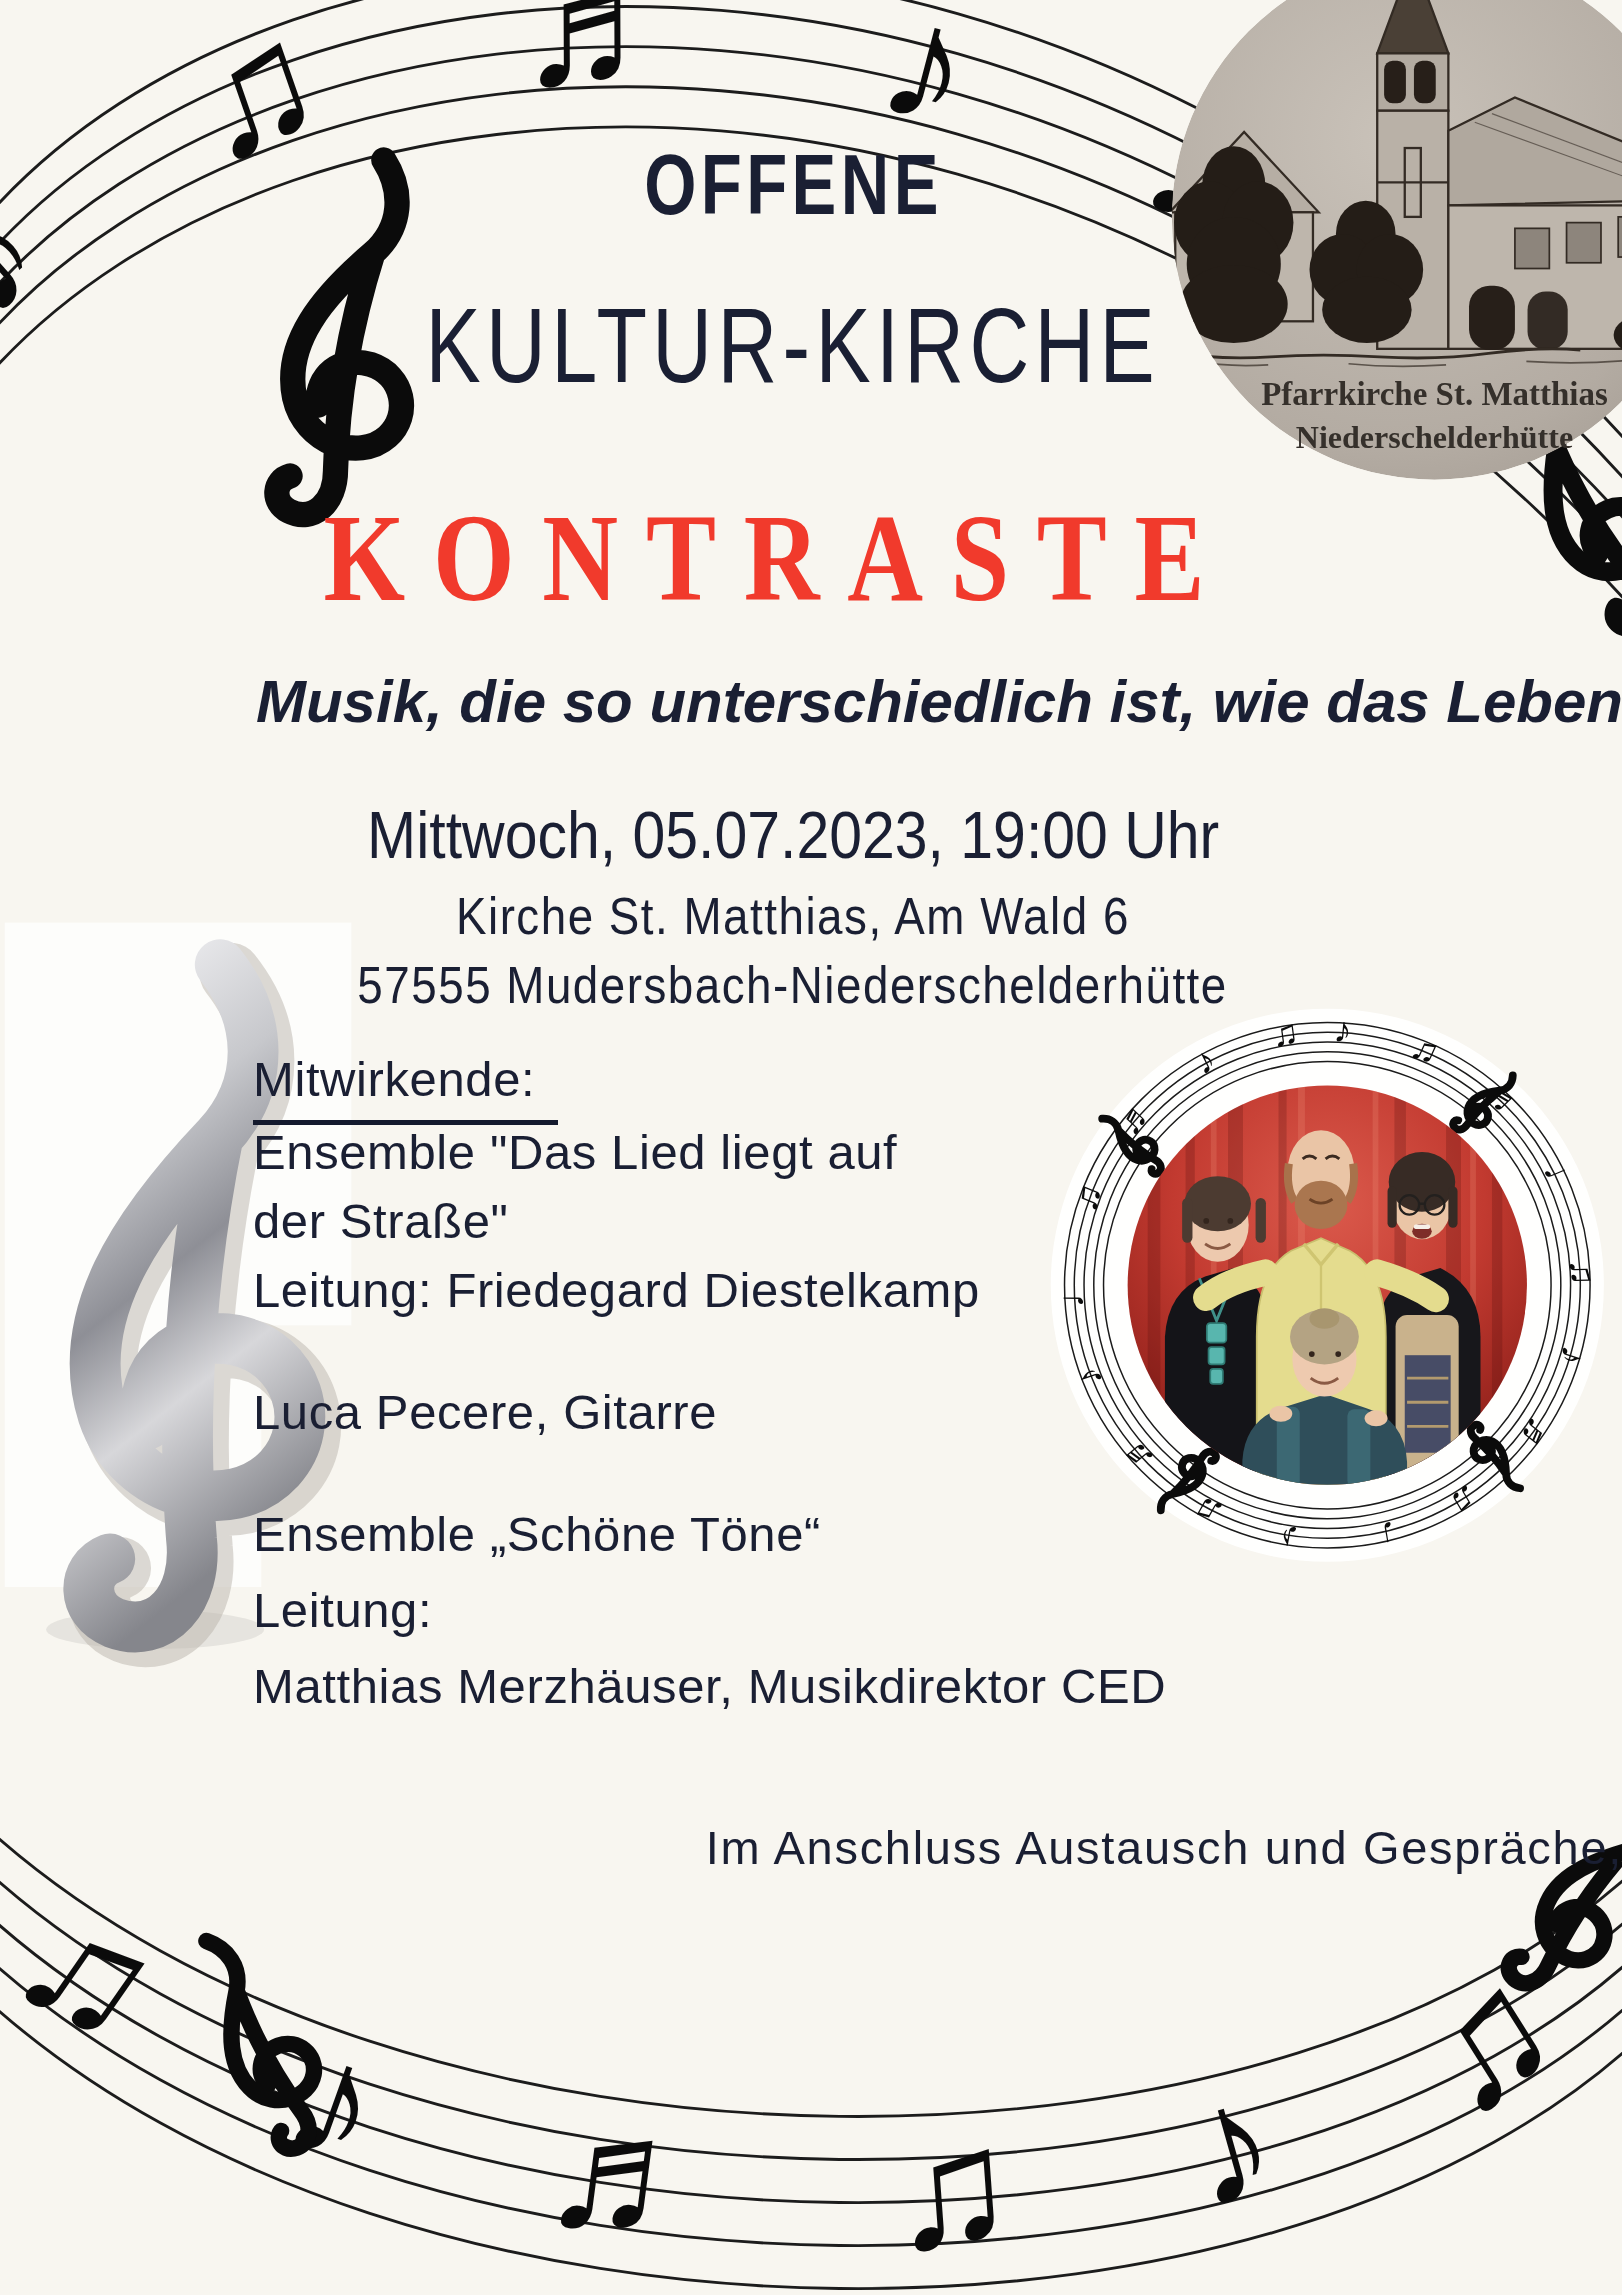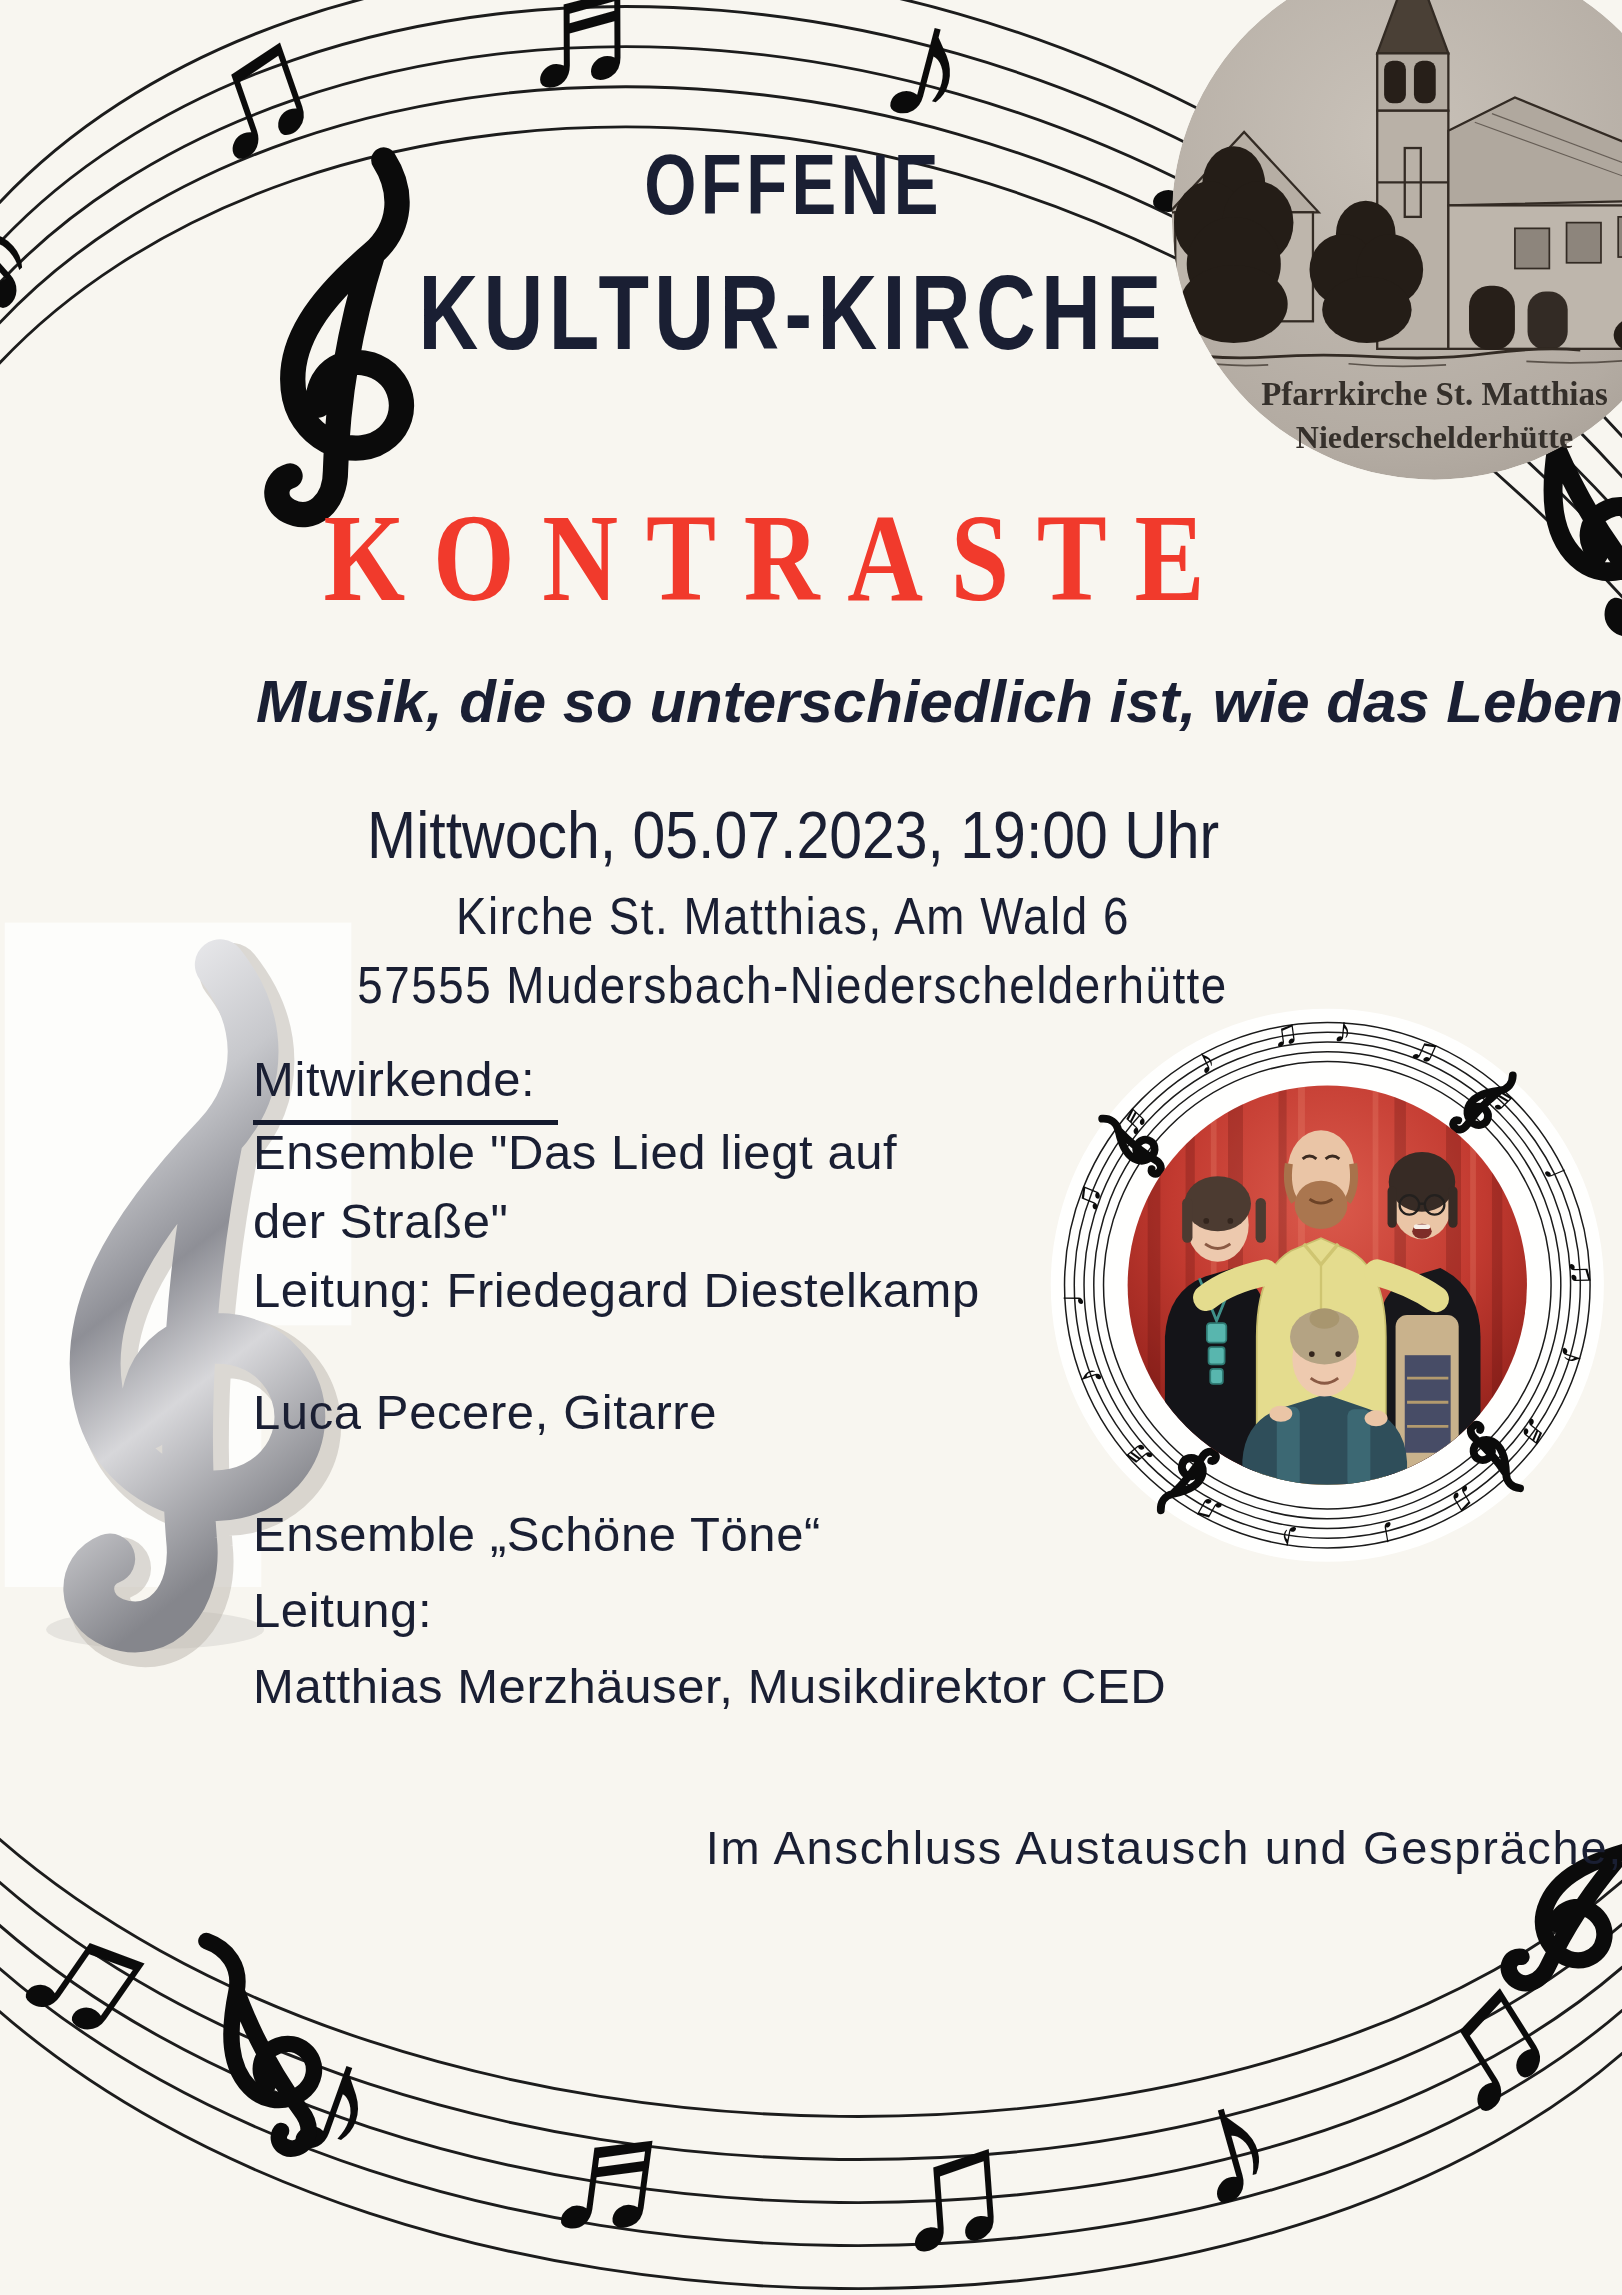--- a/index.html
+++ b/index.html
@@ -13,21 +13,21 @@
   }
   #deco{position:absolute;left:0;top:0;width:1623px;height:2295px;}
   .txt{position:absolute;white-space:nowrap;color:#1A1F33;}
   .ctr{left:0;width:1504px;text-align:center;margin-left:41px;}
   .ctr-full{left:0;width:1623px;text-align:right;}
   .ctr-red{left:0;width:1555px;text-align:center;font-family:Liberation Serif, serif;}
   .sx78{display:inline-block;transform:scaleX(.78);transform-origin:50% 50%;}
   .sx88{display:inline-block;transform:scaleX(.88);transform-origin:50% 50%;}
   .sx84{display:inline-block;transform:scaleX(.84);transform-origin:50% 50%;}
   .title1{top:141px;font-size:86px;font-weight:bold;letter-spacing:5.7px;line-height:1;}
-  .title2{top:259px;font-size:106px;font-weight:bold;letter-spacing:6.9px;line-height:1;}
+  .title2{top:292px;font-size:106px;font-weight:normal;letter-spacing:6.9px;line-height:1;}
   .kontraste{top:496px;font-size:125px;font-weight:bold;letter-spacing:33px;line-height:1;color:#F13A2C;}
   .tagline{top:672px;font-size:60px;font-weight:bold;font-style:italic;line-height:1;}
   .dateline{top:801px;font-size:67px;font-weight:400;line-height:1;}
   .venue1{top:890px;font-size:52px;letter-spacing:1.7px;line-height:1;}
   .venue2{top:959px;font-size:52px;letter-spacing:1.7px;line-height:1;}
   .left-col{left:253px;font-size:49px;letter-spacing:0.6px;}
   .heading{top:1051px;}
   .heading span{display:inline-block;border-bottom:5.2px solid #141a2e;padding-right:23px;padding-bottom:13px;}
   .blk .bline{line-height:69px;}
   .blk2 .bline{line-height:76px;}

